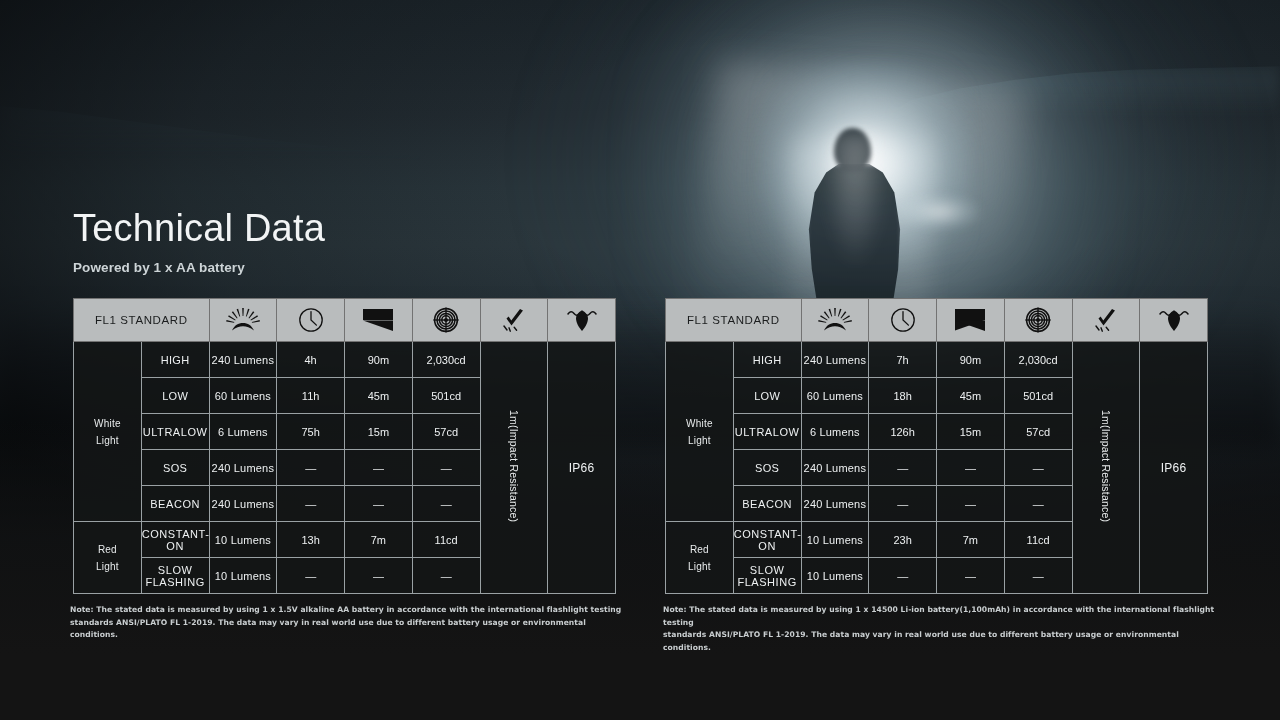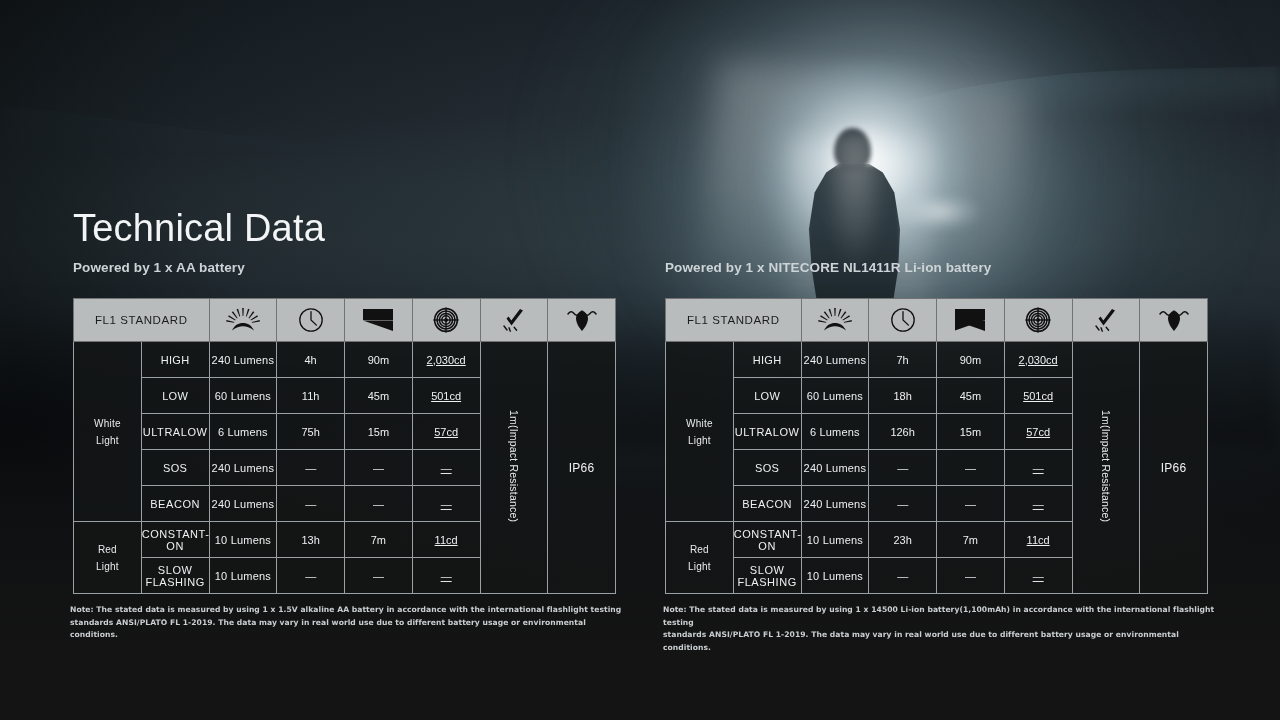--- a/index.html
+++ b/index.html
@@ -146,21 +146,21 @@
   }
   table.spec tbody td{height:35px;}
   td.grp{
     width:48px;font-size:10px;color:#e8ebec;line-height:17px;letter-spacing:.2px;
   }
   td.mode{width:97px;font-size:11px;letter-spacing:.55px;font-weight:700;}
   td.mode.thin{font-weight:400;letter-spacing:.3px;}
   td.lum{width:76px;letter-spacing:.2px;}
   td.rt{width:73px;}
   td.dist{width:73px;margin-left:32px;}
-  td.cd{width:73px;text-decoration:underline;}
+  td.cd{width:73px;}
   td.ir{width:28px;}
   td.wr{width:40px;font-size:12px;letter-spacing:.3px;}
   .vtext{
     writing-mode:vertical-rl;
     text-orientation:mixed;
     white-space:nowrap;
     font-size:10.5px;letter-spacing:.2px;color:#e8ebec;
     display:inline-block;
   }
   .dash{color:#e3e7e8;letter-spacing:0;}
@@ -200,21 +200,20 @@
     <div class="ground"></div>
     <div class="vig"></div>
     <div class="fadebottom"></div>
   </div>
 
   <div class="content">
 
     <div class="title">Technical Data</div>
 
     <div class="sub left">Powered by 1 x AA battery</div>
-    <div class="sub right">Powered by 1 x NITECORE NL1411R Li-ion battery</div>
 
     <table class="spec left">
       <thead>
         <tr>
           <th colspan="2">FL1 STANDARD</th>
           <th>
             <div class="ico">
               <svg width="34" height="24" viewBox="0 0 34 24">
                 <g fill="#111">
                   <polygon points="16.2,0 17.8,0 17.4,8 16.6,8"></polygon>

